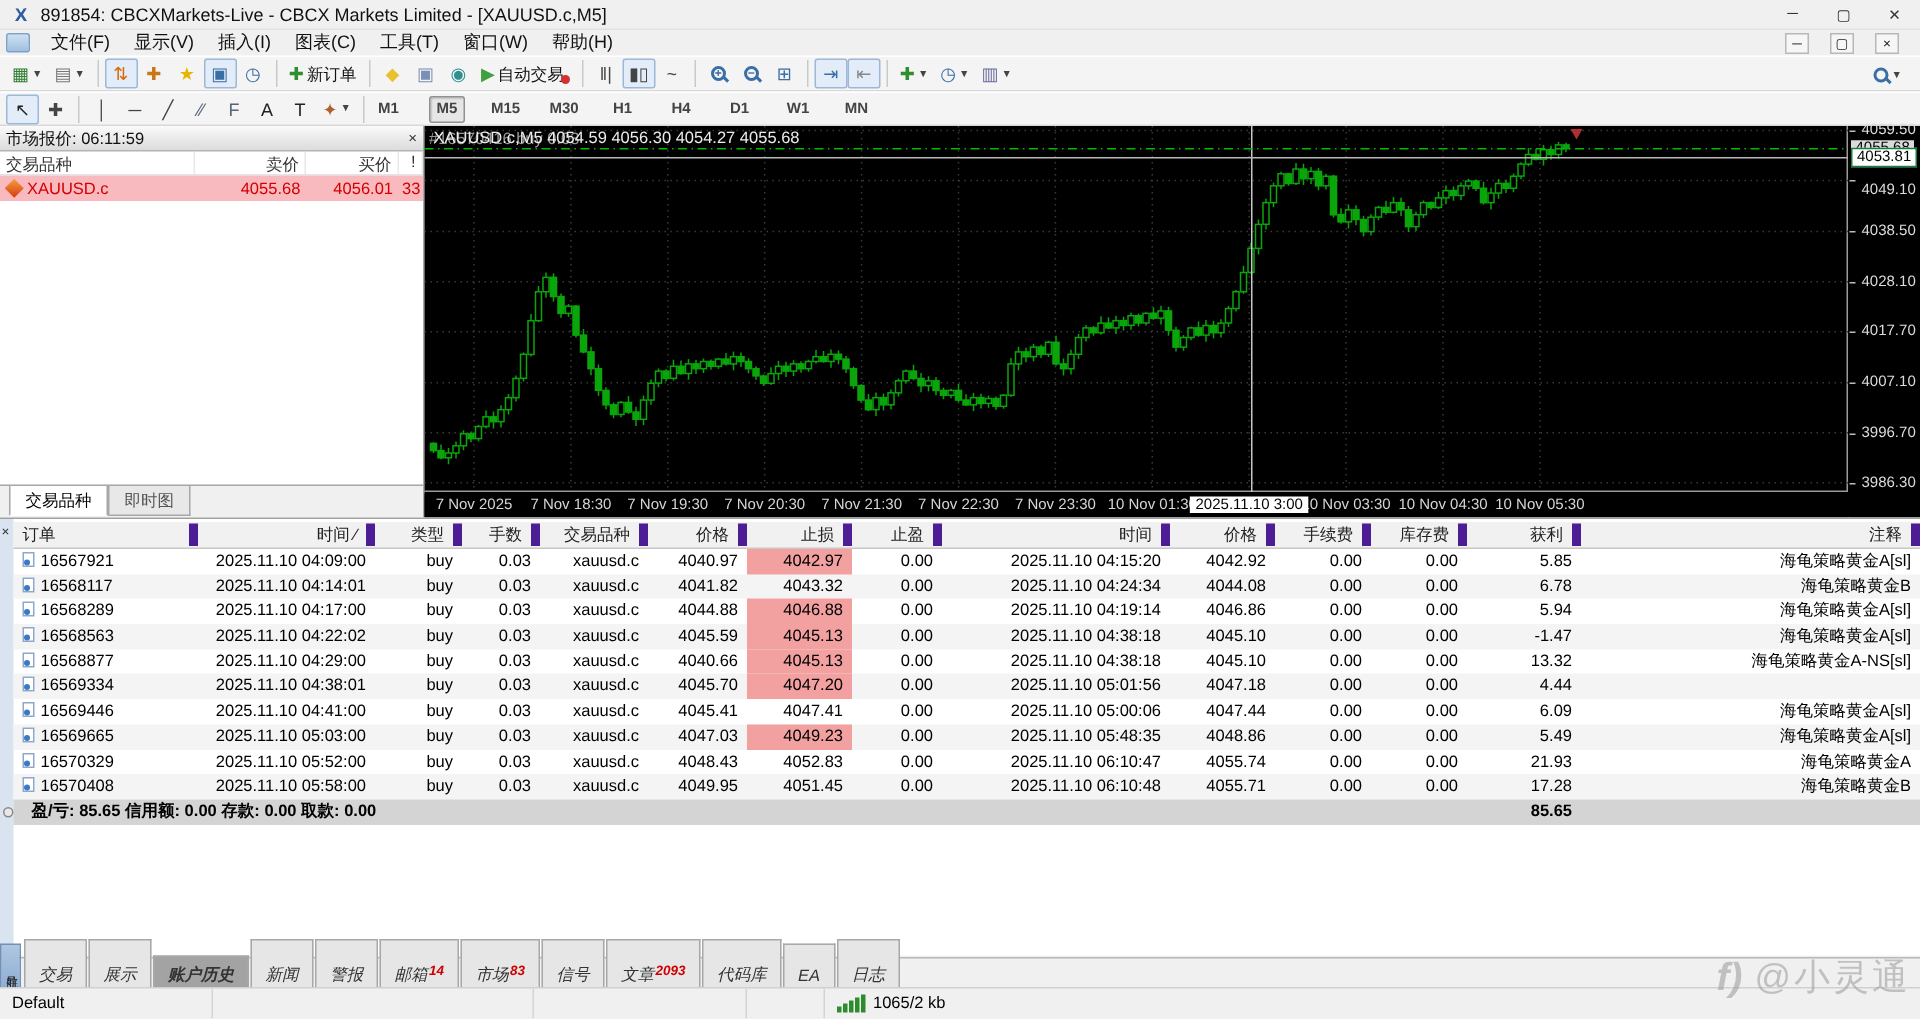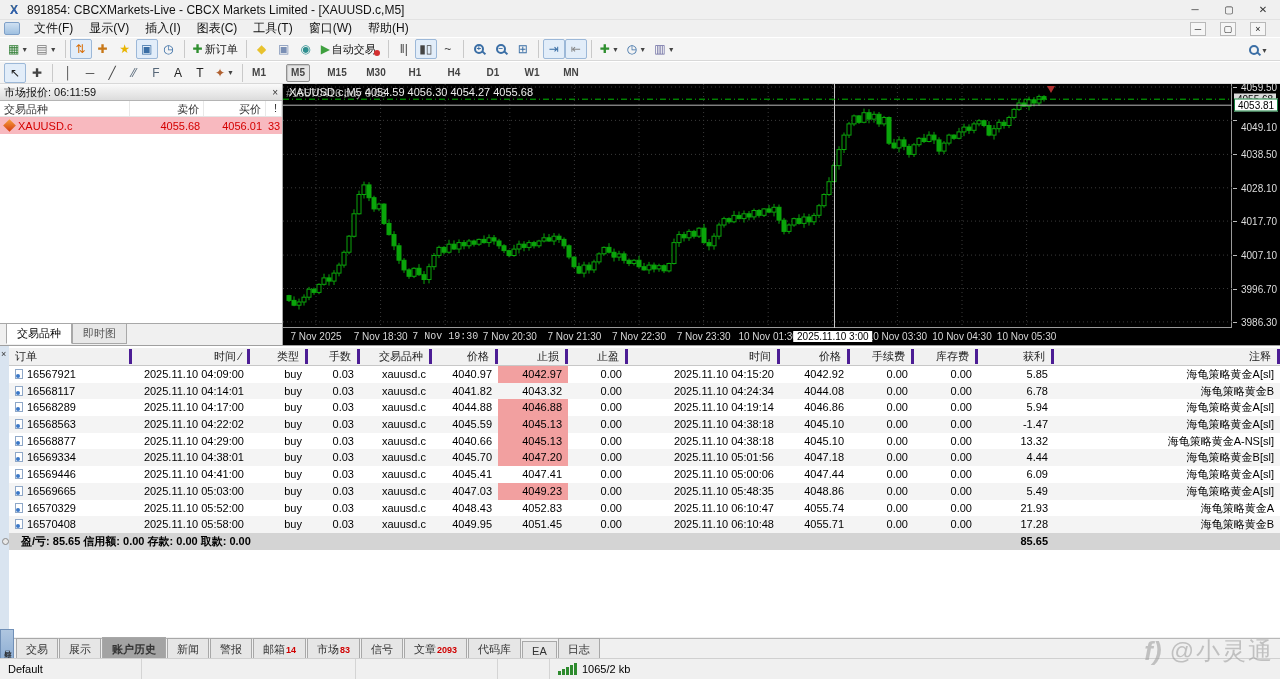--- a/index.html
+++ b/index.html
@@ -62,35 +62,35 @@
   .p-tick { position:absolute; left:0; width:4px; height:1px; background:#BBBBBB; }
   .p-box { position:absolute; left:1px; font-size:10px; padding:0 3px; transform:translateY(-50%); z-index:2; }
   .p-box.back { background:#DADADA; color:#000; }
   .p-box.front { background:#FFFFFF; color:#000; border:1px solid #15803d; z-index:3; }
 
   
   #terminal { position:absolute; left:0; top:345px; width:1280px; height:292px; background:#FFFFFF; border-top:1px solid #A0A0A0; }
   #terminal .left-strip { position:absolute; left:0; top:0; width:9px; height:292px; background:#D9E4F0; }
   :root { --cols:123px 118px 58px 52px 72px 66px 70px 60px 152px 70px 64px 64px 76px 1fr; }
   .t-head { position:absolute; left:9px; top:2px; width:1271px; height:18px; display:grid; grid-template-columns:var(--cols); background:#F1F1F1; border-bottom:1px solid #C8C8C8; align-items:center; color:#222; }
-  .t-head .cell { border-right:3px solid #4c1d95; }
+  .t-head .cell { border-right:6px solid #4c1d95; }
   .t-rows { position:absolute; left:9px; top:20px; width:1271px; }
   .t-row { display:grid; grid-template-columns:var(--cols); height:16.7px; line-height:16.5px; }
   .t-row.even { background:#F4F4F4; }
   .cell { padding:0 6px; white-space:nowrap; overflow:hidden; }
   .num { text-align:right; }
   .sl-hit { background:#F2A0A0; }
   .doc-icon { display:inline-block; width:8px; height:10px; background:#FFFFFF; border:1px solid #8FA8C8; margin-right:4px; vertical-align:-1px; position:relative; }
   .doc-icon::after { content:""; position:absolute; left:0; bottom:0; width:4px; height:4px; background:#3A78C8; border-radius:50%; }
   .t-summary { position:absolute; left:9px; top:187px; width:1271px; height:17px; background:#D4D4D4; display:grid; grid-template-columns:var(--cols); font-weight:bold; line-height:17px; }
   .t-summary .sum-text { grid-column:1 / 9; padding-left:12px; }
   .sum-circle { position:absolute; left:-7px; top:5px; width:7px; height:7px; border:1px solid #888; border-radius:50%; background:#E8E8E8; }
 
   .t-tabs { position:absolute; left:0; top:292px; width:1280px; height:21px; background:#F0F0F0; border-top:1px solid #B8B8B8; display:flex; align-items:flex-end; padding-left:16px; }
-  .t-tab { padding:3px 9px 2px; font-size:11px; color:#333; border:1px solid #A8A8A8; border-bottom:none; background:#E6E6E6; margin-right:1px; display:flex; align-items:center; gap:1px; }
+  .t-tab { padding:15px 9px 2px; font-size:11px; color:#333; border:1px solid #A8A8A8; border-bottom:none; background:#E6E6E6; margin-right:1px; display:flex; align-items:flex-start; gap:1px;font-style:italic; }
   .t-tab.active { background:#a3a3a3; font-weight:bold; padding-top:4px; }
   .t-badge { color:#D00000; font-size:9px; font-weight:bold; }
   .side-tab { position:absolute; left:0; top:-10px; width:14px; height:30px; background:linear-gradient(#AFC6E0,#8FAFD4); border:1px solid #7090B8; writing-mode:vertical-rl; text-orientation:upright; font-size:8px; color:#222; text-align:center; line-height:12px; }
 
   
   #statusbar { position:absolute; left:0; top:658px; width:1280px; height:21px; background:#F0F0F0; border-top:1px solid #D0D0D0; display:flex; align-items:center; }
   .sb-sec { height:100%; display:flex; align-items:center; padding:0 8px; border-right:1px solid #D4D4D4; white-space:nowrap; }
   .bars { display:flex; align-items:flex-end; gap:1px; margin-right:5px; }
   .bars i { width:3px; background:#2E8B2E; display:block; }
 
@@ -625,21 +625,21 @@
         <line x1="761" y1="11.2" x2="761" y2="17.5" stroke="#0AA50A" stroke-width="1"></line>
         <rect x="759" y="12.6" width="4" height="2.6" fill="#0AA50A" stroke="#0AA50A" stroke-width="1"></rect>
         <polygon points="764,2 772,2 768,9" fill="#B03030"></polygon>
         <line x1="0" y1="15.2" x2="949" y2="15.2" stroke="#00BB00" stroke-width="1" stroke-dasharray="6 3 1 3"></line>
         <line x1="0" y1="21.2" x2="949" y2="21.2" stroke="#B8B8B8" stroke-width="1"></line>
       </svg>
   </div>
   <div id="time-axis">
       <span class="t-lab" style="left: 33px;">7 Nov 2025</span>
       <span class="t-lab" style="left: 97.6px;">7 Nov 18:30</span>
-      <span class="t-lab" style="left: 162.2px; font-family: Liberation Mono, monospace;">7 Nov 19:30</span>
+      <span class="t-lab" style="left: 162.2px;">7 Nov 19:30</span>
       <span class="t-lab" style="left: 226.8px;">7 Nov 20:30</span>
       <span class="t-lab" style="left: 291.4px;">7 Nov 21:30</span>
       <span class="t-lab" style="left: 356px;">7 Nov 22:30</span>
       <span class="t-lab" style="left: 420.6px;">7 Nov 23:30</span>
       <span class="t-lab" style="left: 485.2px;">10 Nov 01:30</span>
       <span class="t-lab hl" style="left: 549.8px;">2025.11.10 3:00</span>
       <span class="t-lab" style="left: 614.4px;">10 Nov 03:30</span>
       <span class="t-lab" style="left: 679px;">10 Nov 04:30</span>
       <span class="t-lab" style="left: 743.6px;">10 Nov 05:30</span>
     </div>
@@ -772,21 +772,20 @@
         <span class="cell num">0.03</span>
         <span class="cell num">xauusd.c</span>
         <span class="cell num">4045.70</span>
         <span class="cell num sl-hit">4047.20</span>
         <span class="cell num">0.00</span>
         <span class="cell num">2025.11.10 05:01:56</span>
         <span class="cell num">4047.18</span>
         <span class="cell num">0.00</span>
         <span class="cell num">0.00</span>
         <span class="cell num">4.44</span>
-        <span class="cell num">海龟策略黄金B[sl]</span>
       </div>
       <div class="t-row odd">
         <span class="cell"><span class="doc-icon"></span><span>16569446</span></span>
         <span class="cell num">2025.11.10 04:41:00</span>
         <span class="cell num">buy</span>
         <span class="cell num">0.03</span>
         <span class="cell num">xauusd.c</span>
         <span class="cell num">4045.41</span>
         <span class="cell num">4047.41</span>
         <span class="cell num">0.00</span>

